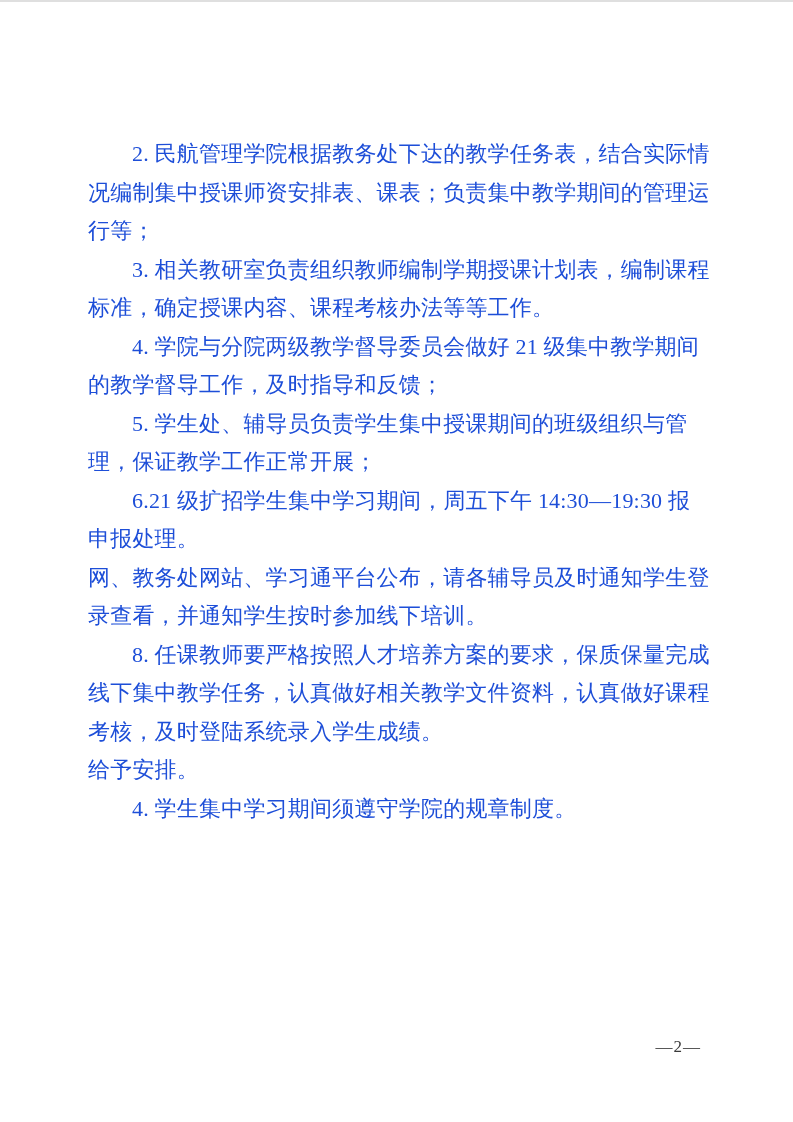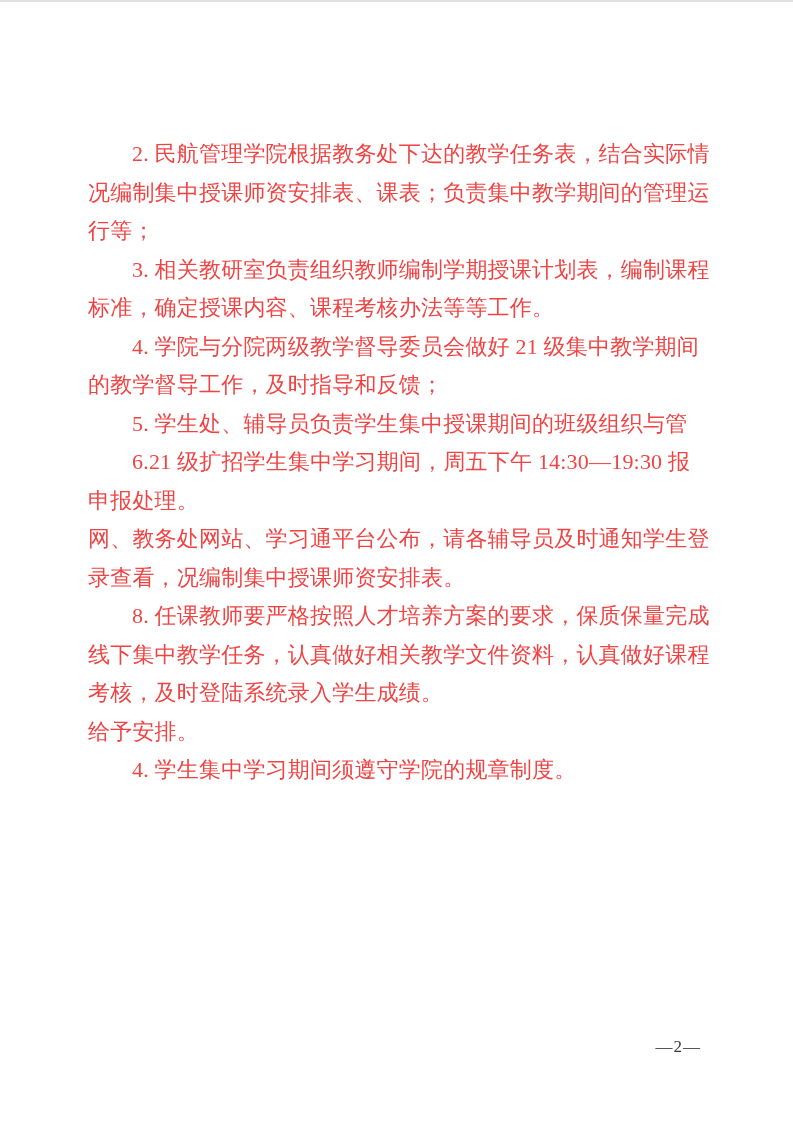--- a/index.html
+++ b/index.html
@@ -26,21 +26,21 @@
     width: 100%;
     height: 2px;
     background: #c9c9c9;
     opacity: 0.6;
   }
   .content {
     position: absolute;
     top: 135px;
     left: 88px;
     width: 622px;
-    color: #ef4444;
+    color: #1d4ed8;
   }
   .line {
     height: 38.5px;
     line-height: 38.5px;
     font-size: 22px;
     white-space: pre;
     letter-spacing: 0.2px;
     text-rendering: optimizeLegibility;
   }
   .line.indent {
@@ -64,24 +64,25 @@
 
   <div class="content" id="doc-body">
       <div class="line indent">2. 民航管理学院根据教务处下达的教学任务表，结合实际情</div>
       <div class="line">况编制集中授课师资安排表、课表；负责集中教学期间的管理运</div>
       <div class="line">行等；</div>
       <div class="line indent">3. 相关教研室负责组织教师编制学期授课计划表，编制课程</div>
       <div class="line">标准，确定授课内容、课程考核办法等等工作。</div>
       <div class="line indent">4. 学院与分院两级教学督导委员会做好 21 级集中教学期间</div>
       <div class="line">的教学督导工作，及时指导和反馈；</div>
       <div class="line indent">5. 学生处、辅导员负责学生集中授课期间的班级组织与管</div>
+      <div class="line">理，保证教学工作正常开展；</div>
       <div class="line indent">6.21 级扩招学生集中学习期间，周五下午 14:30—19:30 报</div>
       <div class="line">申报处理。</div>
       <div class="line">网、教务处网站、学习通平台公布，请各辅导员及时通知学生登</div>
-      <div class="line">录查看，况编制集中授课师资安排表。</div>
+      <div class="line">录查看，并通知学生按时参加线下培训。</div>
       <div class="line indent">8. 任课教师要严格按照人才培养方案的要求，保质保量完成</div>
       <div class="line">线下集中教学任务，认真做好相关教学文件资料，认真做好课程</div>
       <div class="line">考核，及时登陆系统录入学生成绩。</div>
       <div class="line">给予安排。</div>
       <div class="line indent">4. 学生集中学习期间须遵守学院的规章制度。</div>
     </div>
 
   <div class="page-number">—2—</div>
 </div>
 

